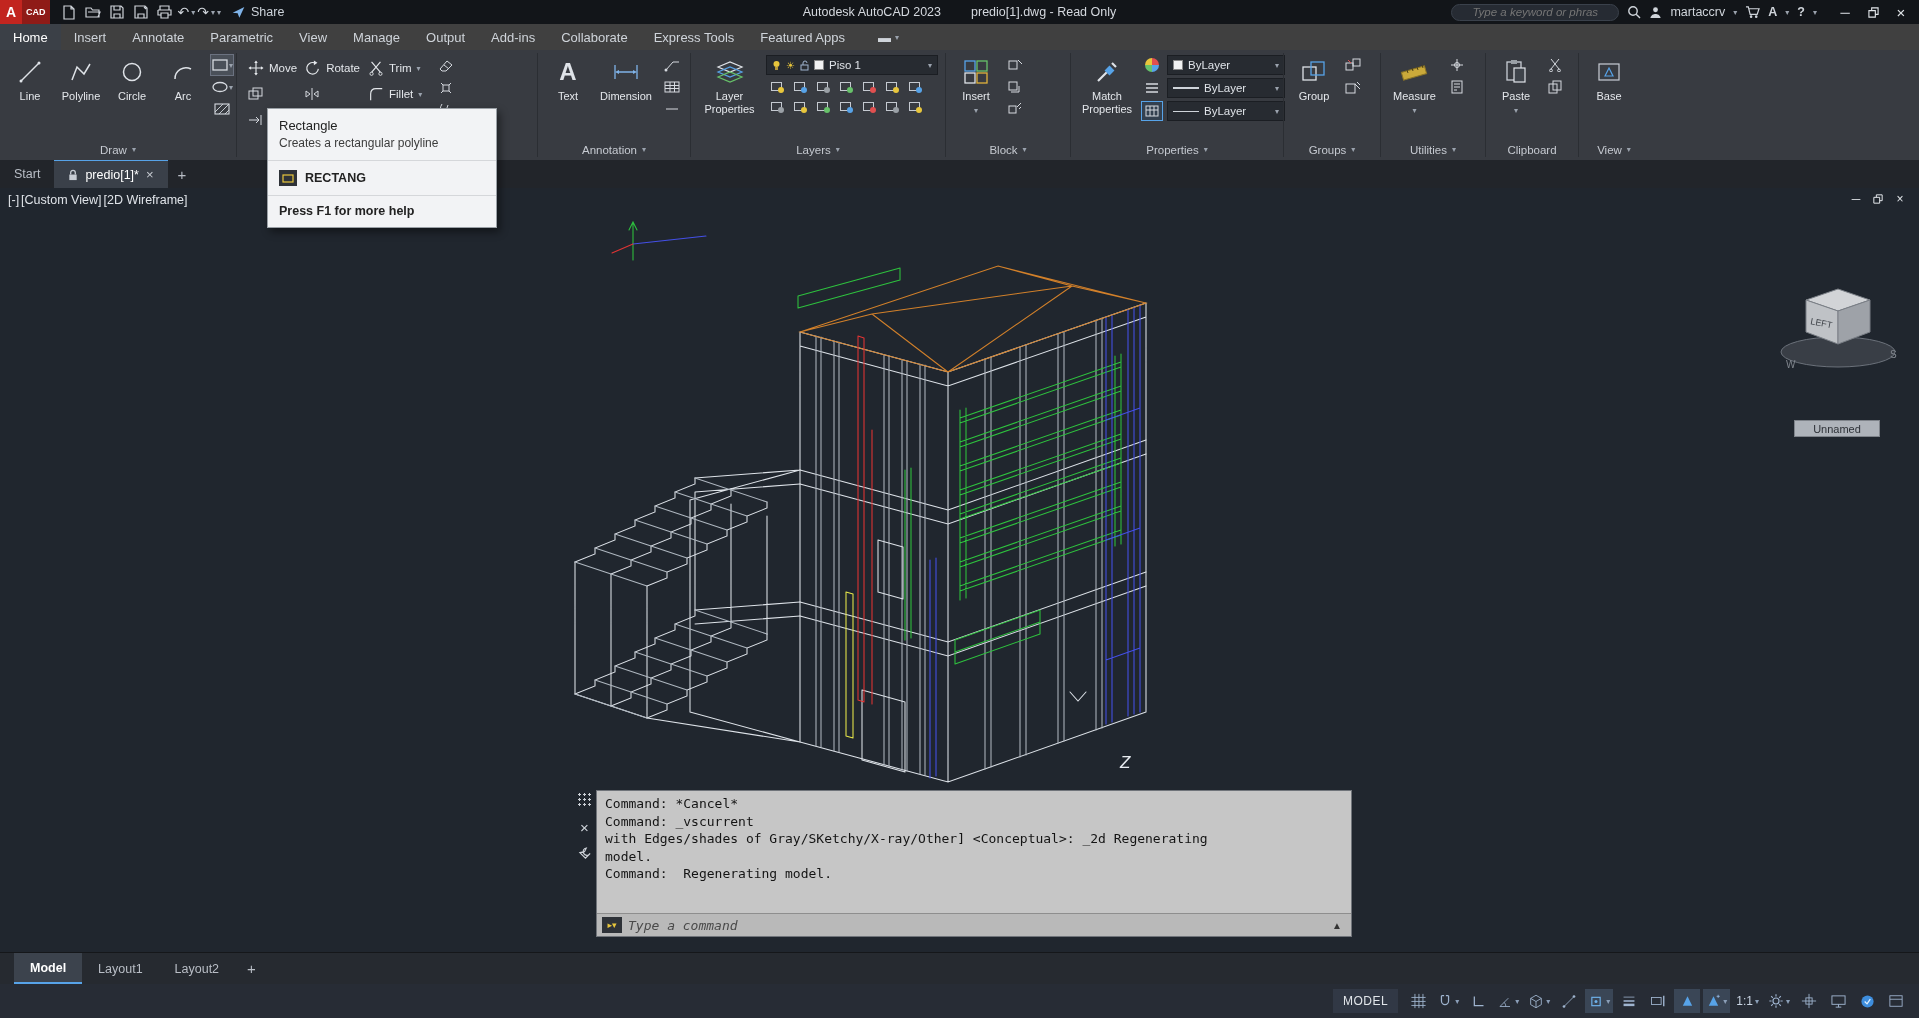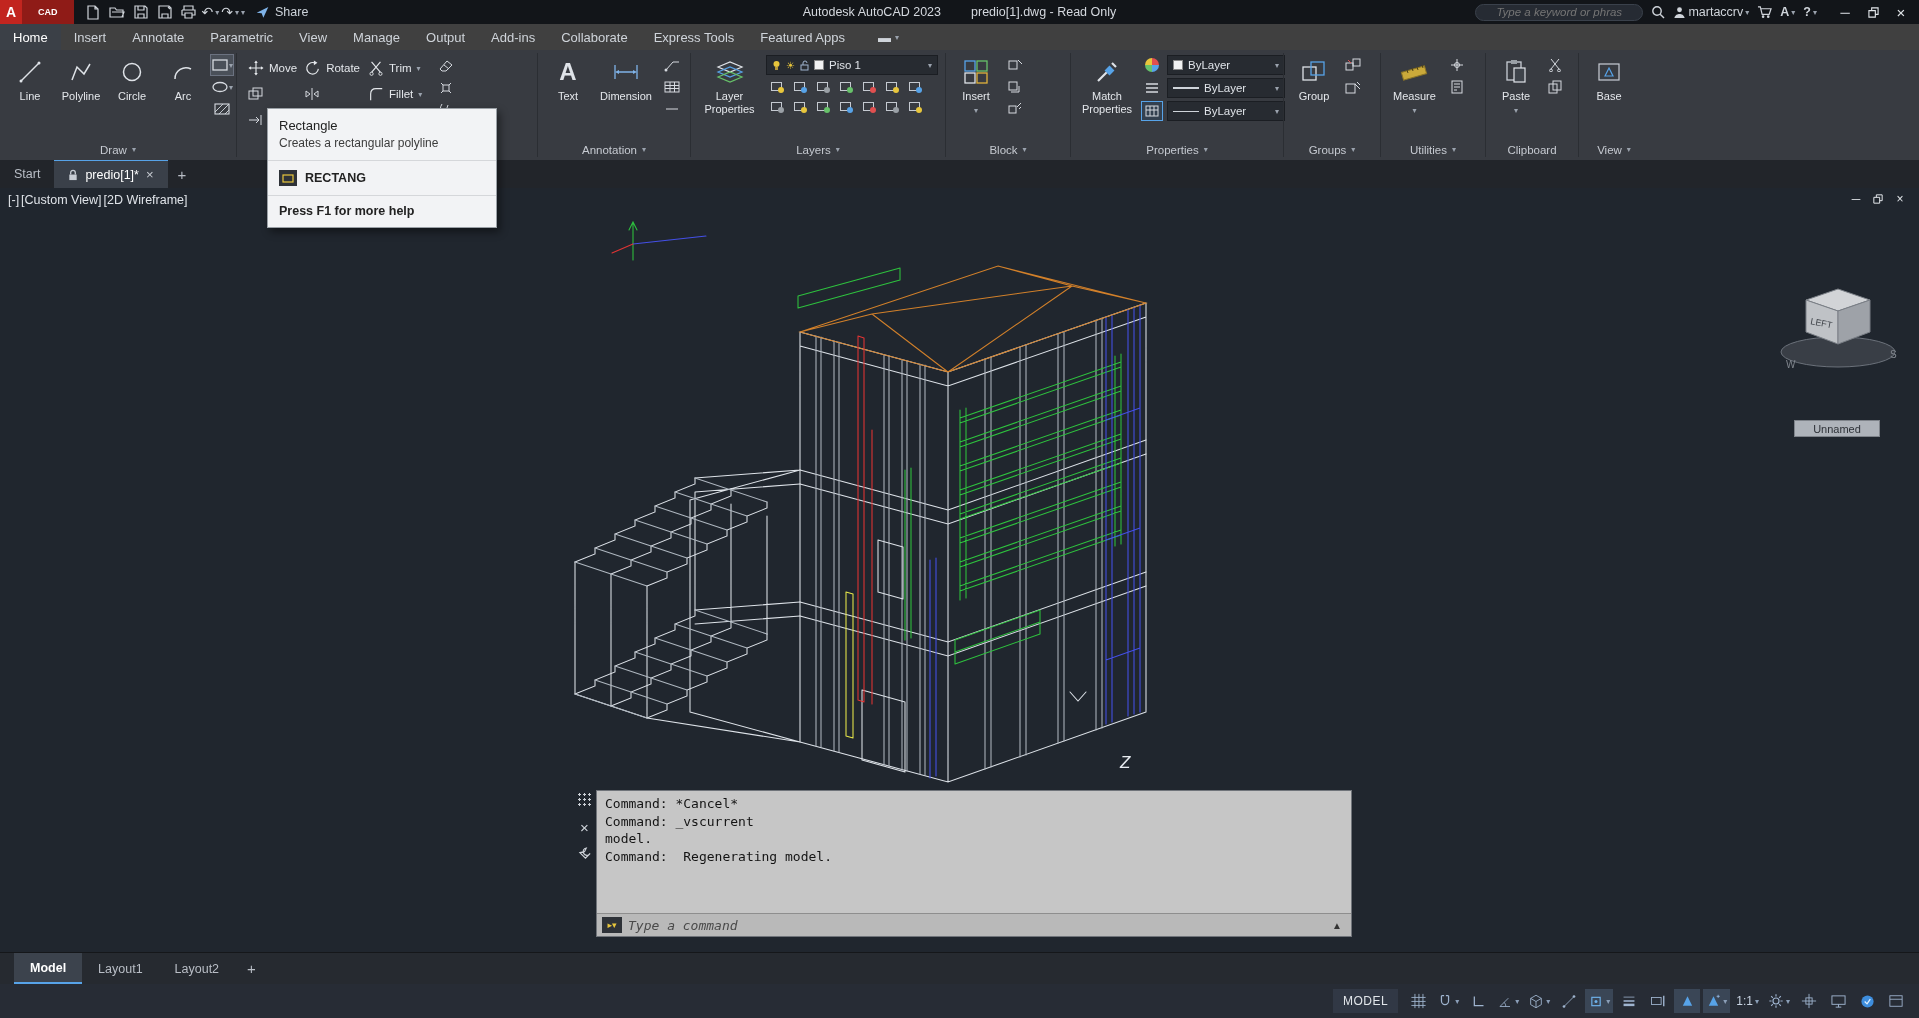--- a/index.html
+++ b/index.html
@@ -4,30 +4,30 @@
 <style>
   *{box-sizing:border-box;margin:0;padding:0}
   html,body{width:1919px;height:1018px;overflow:hidden}
   body{position:relative;font-family:"Liberation Sans",sans-serif;background:#20262e;color:#dfe3e8}
   svg{display:block}
 
   
   #titlebar{position:absolute;top:0;left:0;right:0;height:24px;background:#121519;display:flex;align-items:center;font-size:12.5px;color:#c9ced6;z-index:40}
   .logo{display:flex;align-items:center;height:100%}
   .logo-a{background:#c2251f;color:#fff;font-weight:bold;width:22px;height:24px;display:flex;align-items:center;justify-content:center;font-size:14px}
-  .logo-cad{background:#8f1b17;color:#fff;font-size:9px;font-weight:bold;height:24px;display:flex;align-items:center;padding:0 16px}
+  .logo-cad{background:#8f1b17;color:#fff;font-size:9px;font-weight:bold;height:24px;display:flex;align-items:center;padding:0 4px}
   .qat{display:flex;align-items:center;gap:2px;margin-left:8px}
   .qat .qi{width:22px;height:20px;display:flex;align-items:center;justify-content:center;color:#cfd4da}
   .qat .qa{font-size:14px;color:#cfd4da}
   .share{display:flex;align-items:center;gap:5px;margin-left:10px;color:#cdd3da}
   .title-center{position:absolute;left:0;right:0;display:flex;justify-content:center;gap:30px;pointer-events:none;font-size:12.5px;color:#d4d8de}
   .tb-right{margin-left:auto;display:flex;align-items:center;gap:8px;padding-right:4px;z-index:2}
   .searchpill{width:168px;height:17px;background:#262b33;border:1px solid #3a414b;border-radius:9px;display:flex;align-items:center;padding:0 20px}
   .searchpill input{width:100%;background:transparent;border:none;outline:none;color:#9aa2ad;font-style:italic;font-size:11.5px;font-family:"Liberation Sans",sans-serif}
-  .tb-ic{display:flex;align-items:center;gap:2px;color:#cfd4da}
+  .tb-ic{display:flex;align-items:center;gap:8px;color:#cfd4da}
   .dar{font-size:8px;color:#9aa2ad}
   .winbtns{display:flex;margin-left:6px}
   .winbtns span{width:28px;height:24px;display:flex;align-items:center;justify-content:center;color:#e2e6ea;font-size:13px}
 
   
   #ribbontabs{position:absolute;top:24px;left:0;right:0;height:26px;background:#404040;display:flex;align-items:stretch;font-size:13px;color:#cfd4da;z-index:35}
   .rtab{display:flex;align-items:center;padding:0 13px}
   .rtab.active{background:#3b4047;color:#fff}
   .ribbon-toggle{display:flex;align-items:center;gap:4px;margin-left:10px;padding:0 10px;color:#cfd4da}
 
@@ -849,21 +849,21 @@
 
   <div id="cmdpanel">
     <div class="cmd-side">
       <span class="grip"></span>
       <span class="cmd-x">×</span>
       <svg width="13" height="13" viewBox="0 0 14 14">
           <path d="M9,1 a4,4 0 1 0 4,6 L8,12 L2,6 L7,5 Z" fill="none" stroke="#cfd4da" stroke-width="1.2"></path>
         </svg>
     </div>
     <div class="cmd-main">
-      <div class="cmd-hist"><div>Command: *Cancel*</div><div>Command: _vscurrent</div><div>model.</div><div>Command:  Regenerating model.</div></div>
+      <div class="cmd-hist"><div>Command: *Cancel*</div><div>Command: _vscurrent</div><div>with Edges/shades of Gray/SKetchy/X-ray/Other] &lt;Conceptual&gt;: _2d Regenerating</div><div>model.</div><div>Command:  Regenerating model.</div></div>
       <div class="cmd-input">
         <span class="cmd-chip">▸▾</span>
         <input placeholder="Type a command" style="">
         <span class="cmd-up">▲</span>
       </div>
     </div>
   </div>
 </div>
 
 <div id="layouttabs">

